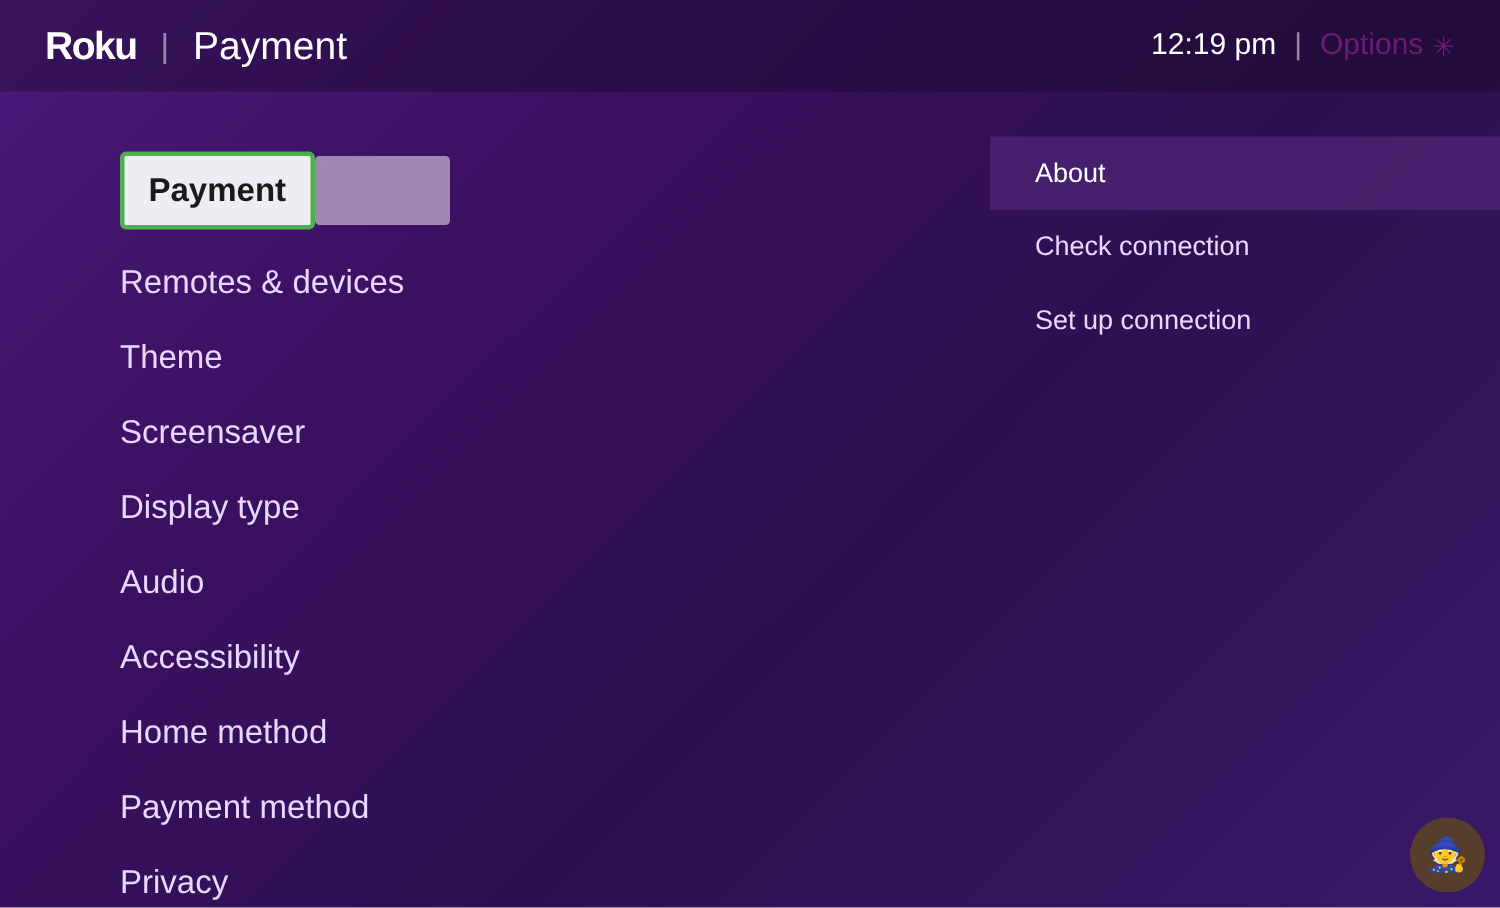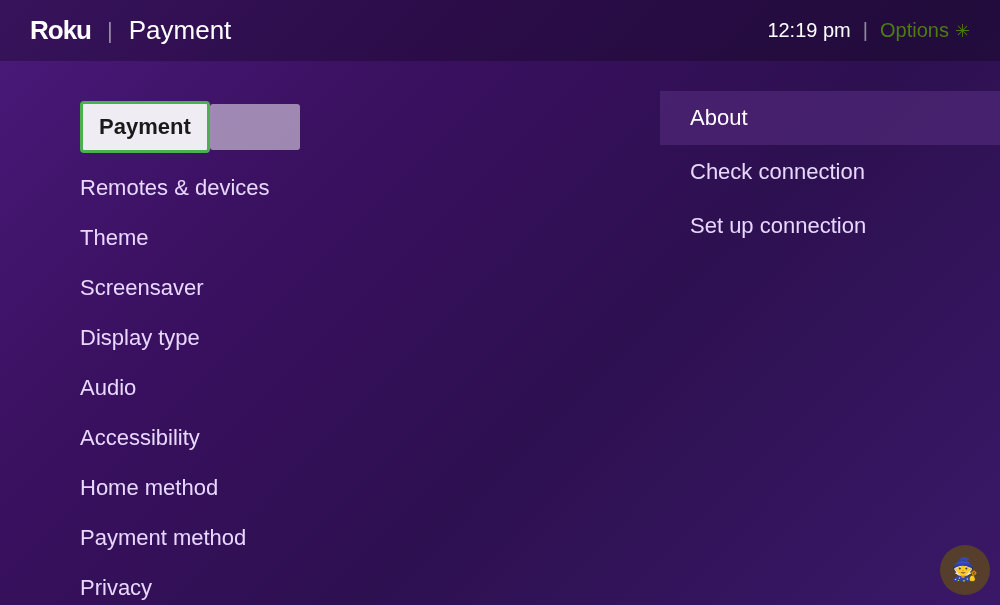--- a/index.html
+++ b/index.html
@@ -64,21 +64,21 @@
     .header-pipe {
       color: rgba(255,255,255,0.5);
       font-size: 20px;
     }
 
     .options-btn {
       display: flex;
       align-items: center;
       gap: 6px;
       font-size: 20px;
-      color: #4d7c0f;
+      color: #701a75;
       font-weight: 300;
       cursor: pointer;
     }
 
     .asterisk-icon {
       font-size: 18px;
     }
 
     
     .main-content {
@@ -134,21 +134,21 @@
 
     
     .right-panel {
       width: 340px;
       padding: 10px 0;
       flex-shrink: 0;
     }
 
     .right-item {
       padding: 14px 30px;
-      font-size: 22px;
+      font-size: 18px;
       font-weight: 400;
       color: #e8d8ff;
       cursor: pointer;
     }
 
     .right-item.highlighted {
       background: rgba(80, 40, 120, 0.7);
       color: #ffffff;
     }
 

